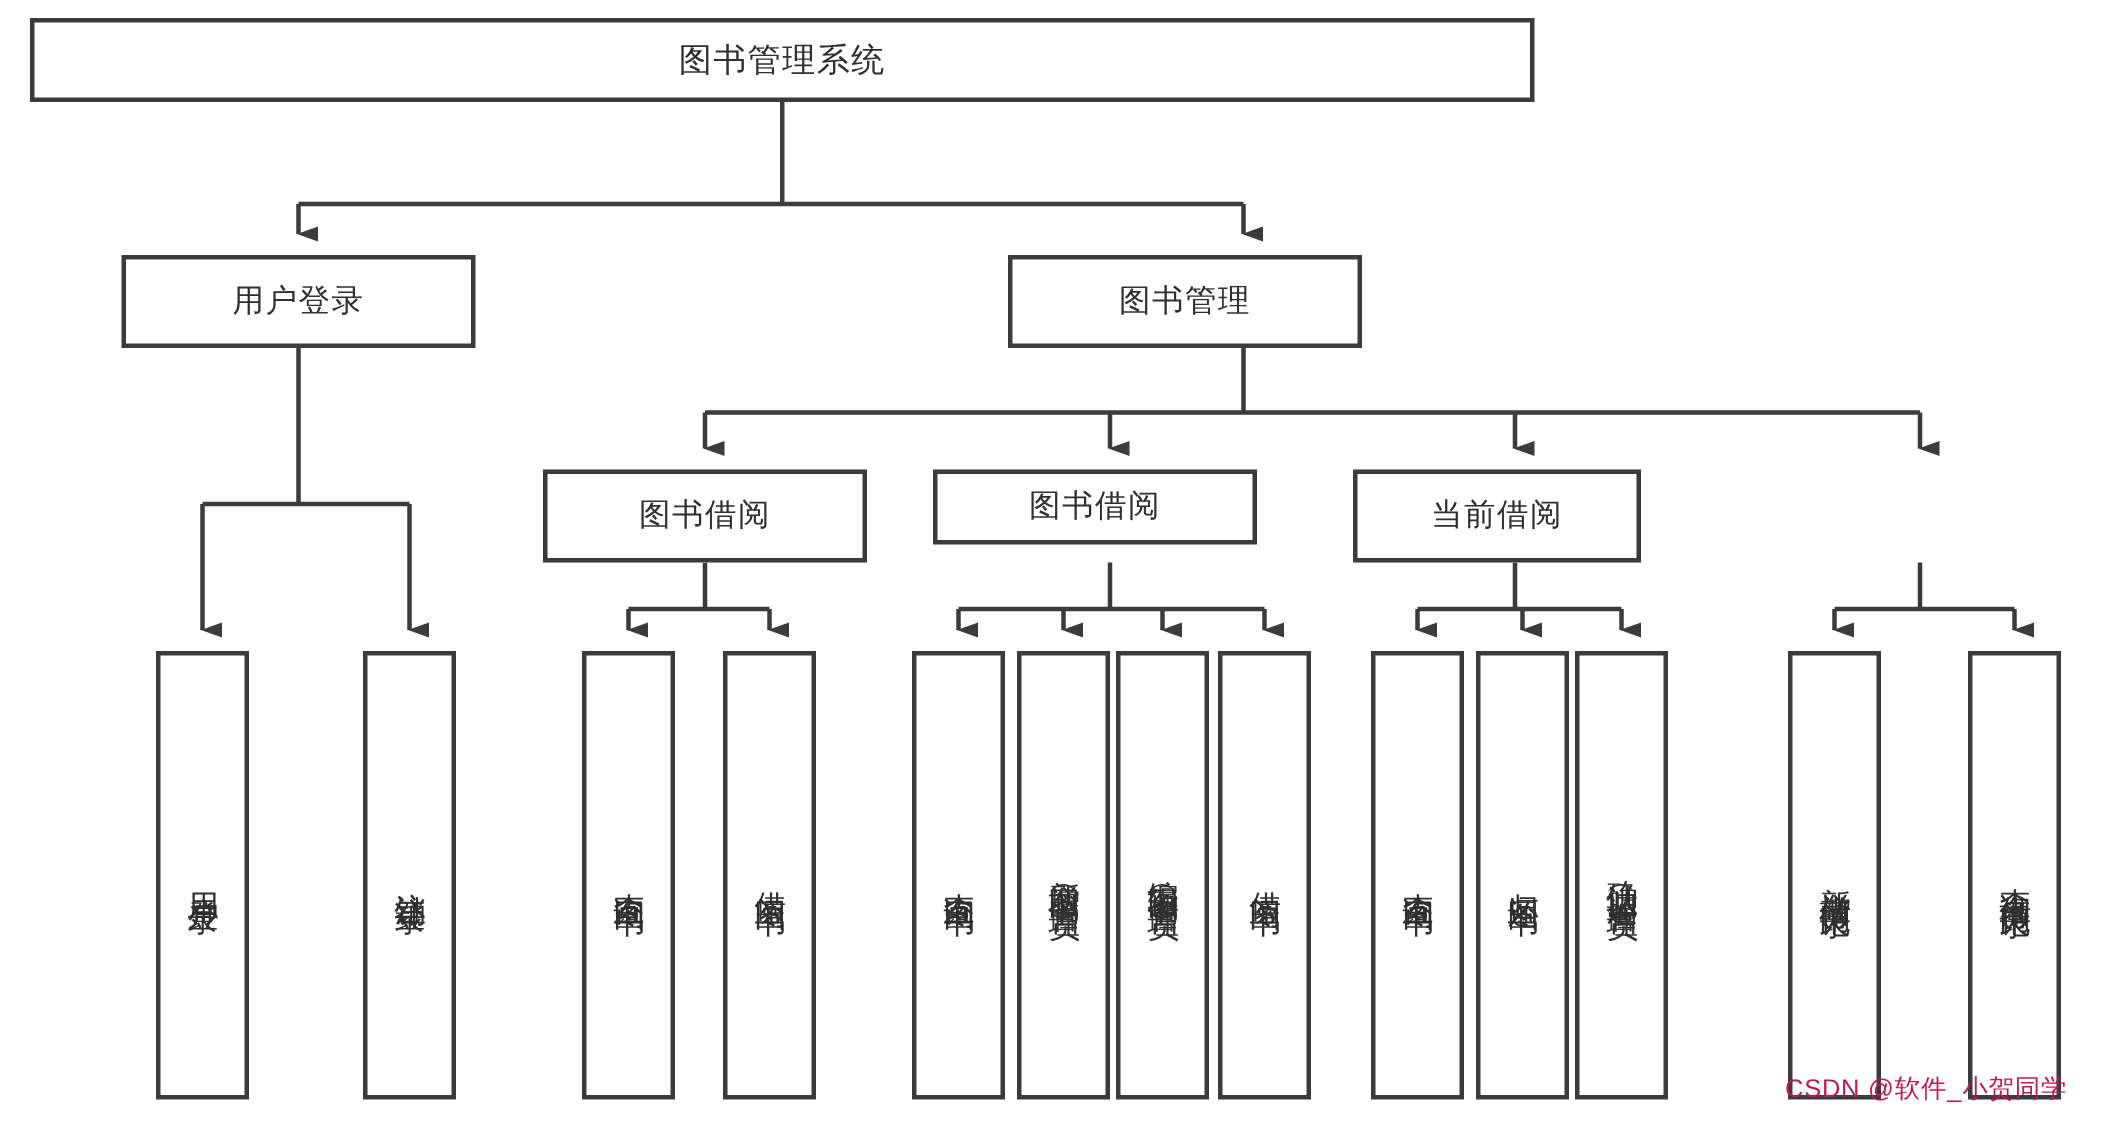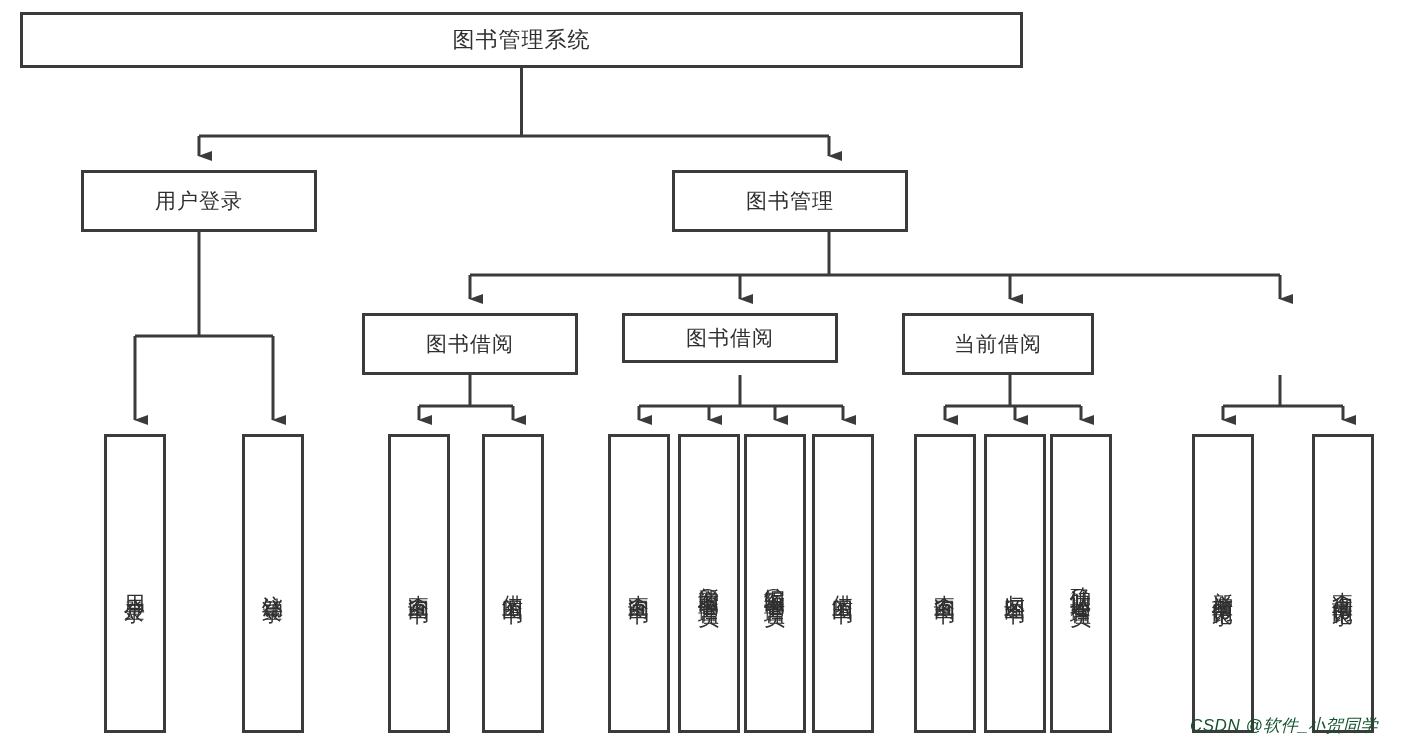--- a/index.html
+++ b/index.html
@@ -60,25 +60,24 @@
     writing-mode: vertical-rl;
     text-orientation: upright;
     font-size: 21px;
     letter-spacing: 3px;
     line-height: 1;
     max-height: 100%;
   }
   .watermark {
     position: absolute;
     font-size: 17px;
-    color: #14532d;
+    color: #be185d;
     white-space: nowrap;
     letter-spacing: 0.5px;
     pointer-events: none;
-    font-style: italic;
   }
 </style>
 </head>
 <body>
 
 <div id="diagram-root">
 
   <svg class="connectors" viewBox="0 0 1405 747" width="1405" height="747">
     <defs>
       <marker id="arrow" viewBox="0 0 12 14" refX="6" refY="13" markerWidth="12" markerHeight="14" orient="auto-start-reverse" markerUnits="userSpaceOnUse">

